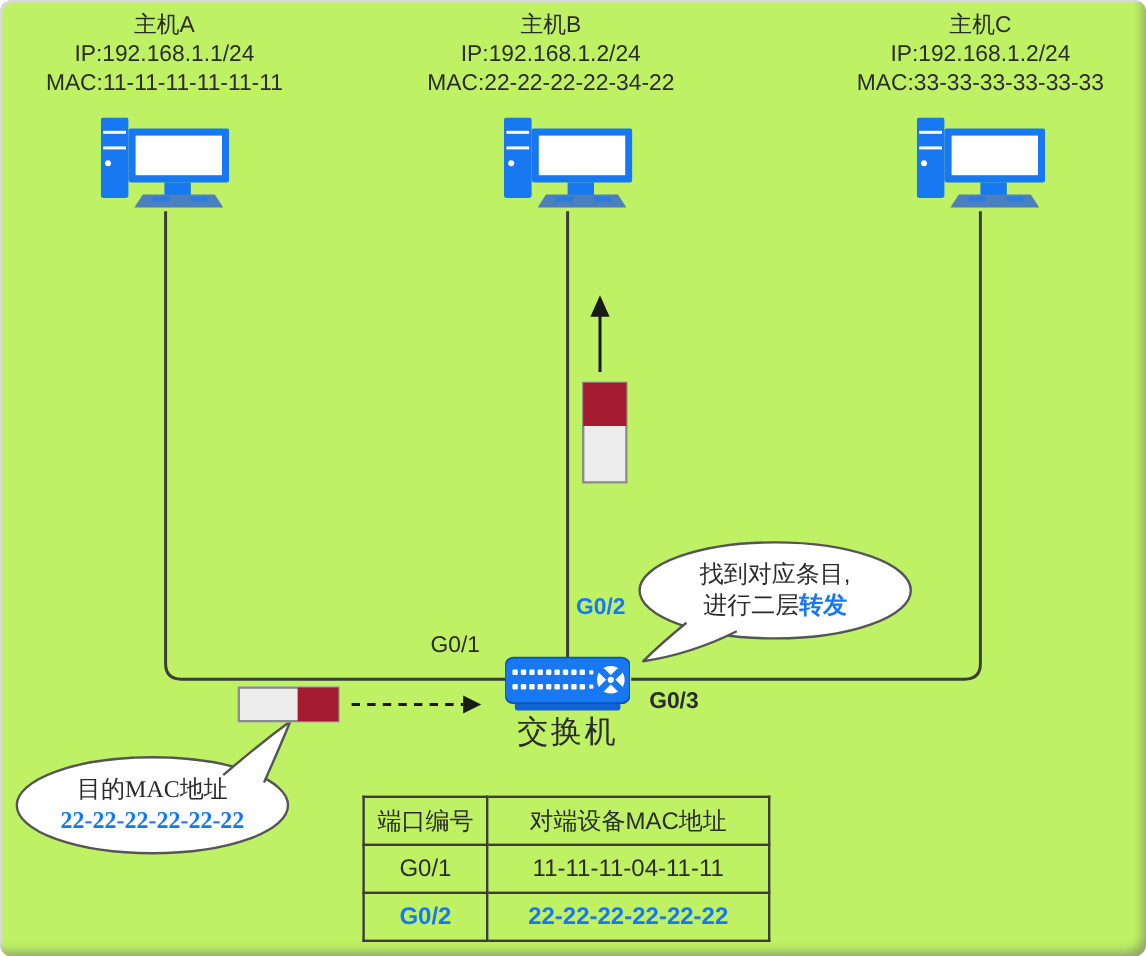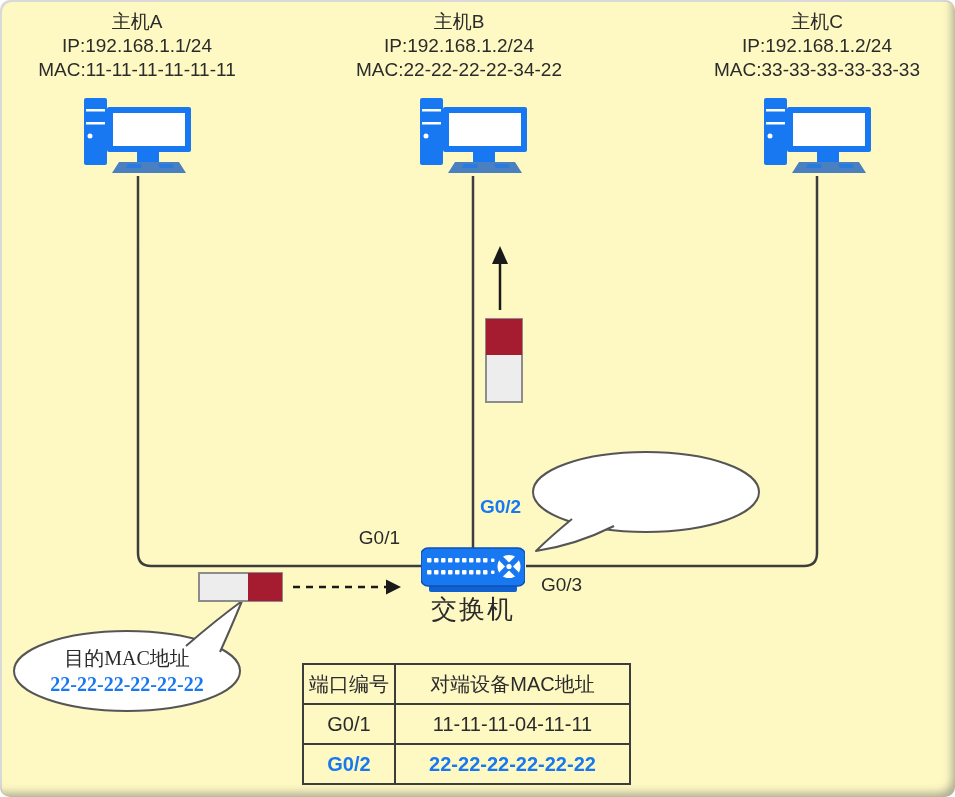--- a/index.html
+++ b/index.html
@@ -7,21 +7,21 @@
     --frame-red:#A51C30;
     --frame-gray:#EDEDED;
     --line-dark:#3D3D3D;
     --keyboard-blue:#4A7FC0;
     --switch-base:#1261D1;
     --text-dark:#2B2B2B;
   }
   *{margin:0;padding:0;box-sizing:border-box;}
   body{background:#ffffff;font-family:"Liberation Sans","DejaVu Sans",sans-serif;}
   .canvas{
-    position:relative;width:955px;height:797px;background:#fef9c3;
+    position:relative;width:955px;height:797px;background:#bef264;
     border-radius:10px;overflow:hidden;
     box-shadow: inset -7px -8px 8px -4px rgba(110,110,110,.55),
                 inset 2px 2px 0 0 #d9d9d9;
   }
   .abs{position:absolute;}
   .host-label{top:10px;width:300px;text-align:center;font-size:19px;line-height:24px;color:var(--text-dark);}
   .host-label .hname{display:block;}
   svg{display:block;}
   .fill-blue{fill:var(--accent-blue);}
   .fill-kb{fill:var(--keyboard-blue);}
@@ -31,21 +31,21 @@
   .switch-label{left:408px;top:592px;width:130px;text-align:center;font-size:26px;color:var(--text-dark);letter-spacing:2px;}
   .bubble-text{text-align:center;font-size:20px;line-height:26px;color:var(--text-dark);}
   .frame-h{left:198px;top:572px;width:85px;height:30px;background:var(--frame-gray);border:2px solid #8C8C8C;}
   .frame-h .red{position:absolute;right:-1px;top:-1px;bottom:-1px;width:34px;background:var(--frame-red);}
   .frame-v{left:485px;top:318px;width:38px;height:85px;background:var(--frame-gray);border:2px solid #8C8C8C;}
   .frame-v .red{position:absolute;left:-1px;right:-1px;top:-1px;height:36px;background:var(--frame-red);}
   table.mac-table{left:302px;top:663px;border-collapse:collapse;font-size:20px;color:var(--text-dark);}
   table.mac-table td,table.mac-table th{
     border:2px solid #3D3D3D;height:40px;text-align:center;vertical-align:middle;font-weight:normal;
   }
-  table.mac-table .c-port{width:92px;}
+  table.mac-table .c-port{width:103px;}
   table.mac-table .c-mac{width:235px;margin-top:16px;}
   table.mac-table tr.hl td{color:var(--accent-blue);font-weight:bold;}
 </style>
 </head>
 <body>
 
 <div class="canvas">
 
   <svg class="abs" style="left:0;top:0;" width="955" height="797" viewBox="0 0 955 797">
 
@@ -147,32 +147,36 @@
         <rect x="70" y="24.5" width="3.5" height="3.5" rx="1"></rect>
     </g>
     <circle cx="88" cy="20.5" r="11.5" fill="#fff"></circle>
     <path d="M81 13.5 L95 27.5 M95 13.5 L81 27.5" stroke="#1778F2" stroke-width="5.5" stroke-linecap="round"></path>
     <circle cx="88" cy="20.5" r="2.6" fill="#fff"></circle>
   </svg>
   <div class="abs switch-label">交换机</div>
 
   <div class="abs port-label" style="left:330px;top:527px;width:70px;text-align:right;">G0/1</div>
   <div class="abs port-label blue-bold" style="left:480px;top:496px;">G0/2</div>
-  <div class="abs port-label" style="left:541px;top:574px;">G0/3</div>
+  <div class="abs port-label" style="left:541px;top:574px;font-weight:bold;">G0/3</div>
 
   <div class="abs frame-h">
     <div class="red"></div>
   </div>
   <div class="abs frame-v">
     <div class="red"></div>
   </div>
 
   <div class="abs bubble-text" style="left:14px;top:645px;width:226px;font-family:Liberation Serif, serif;">
     <div>目的MAC地址</div>
     <div class="blue-bold">22-22-22-22-22-22</div>
+  </div>
+  <div class="abs bubble-text" style="left:533px;top:466px;width:226px;">
+    <div>找到对应条目,</div>
+    <div><span>进行二层</span><span class="blue-bold">转发</span></div>
   </div>
 
   <table class="abs mac-table">
     <tbody>
         <tr>
       <th class="c-port">端口编号</th>
       <th class="c-mac">对端设备MAC地址</th>
     </tr>
     <tr>
       <td>G0/1</td>

